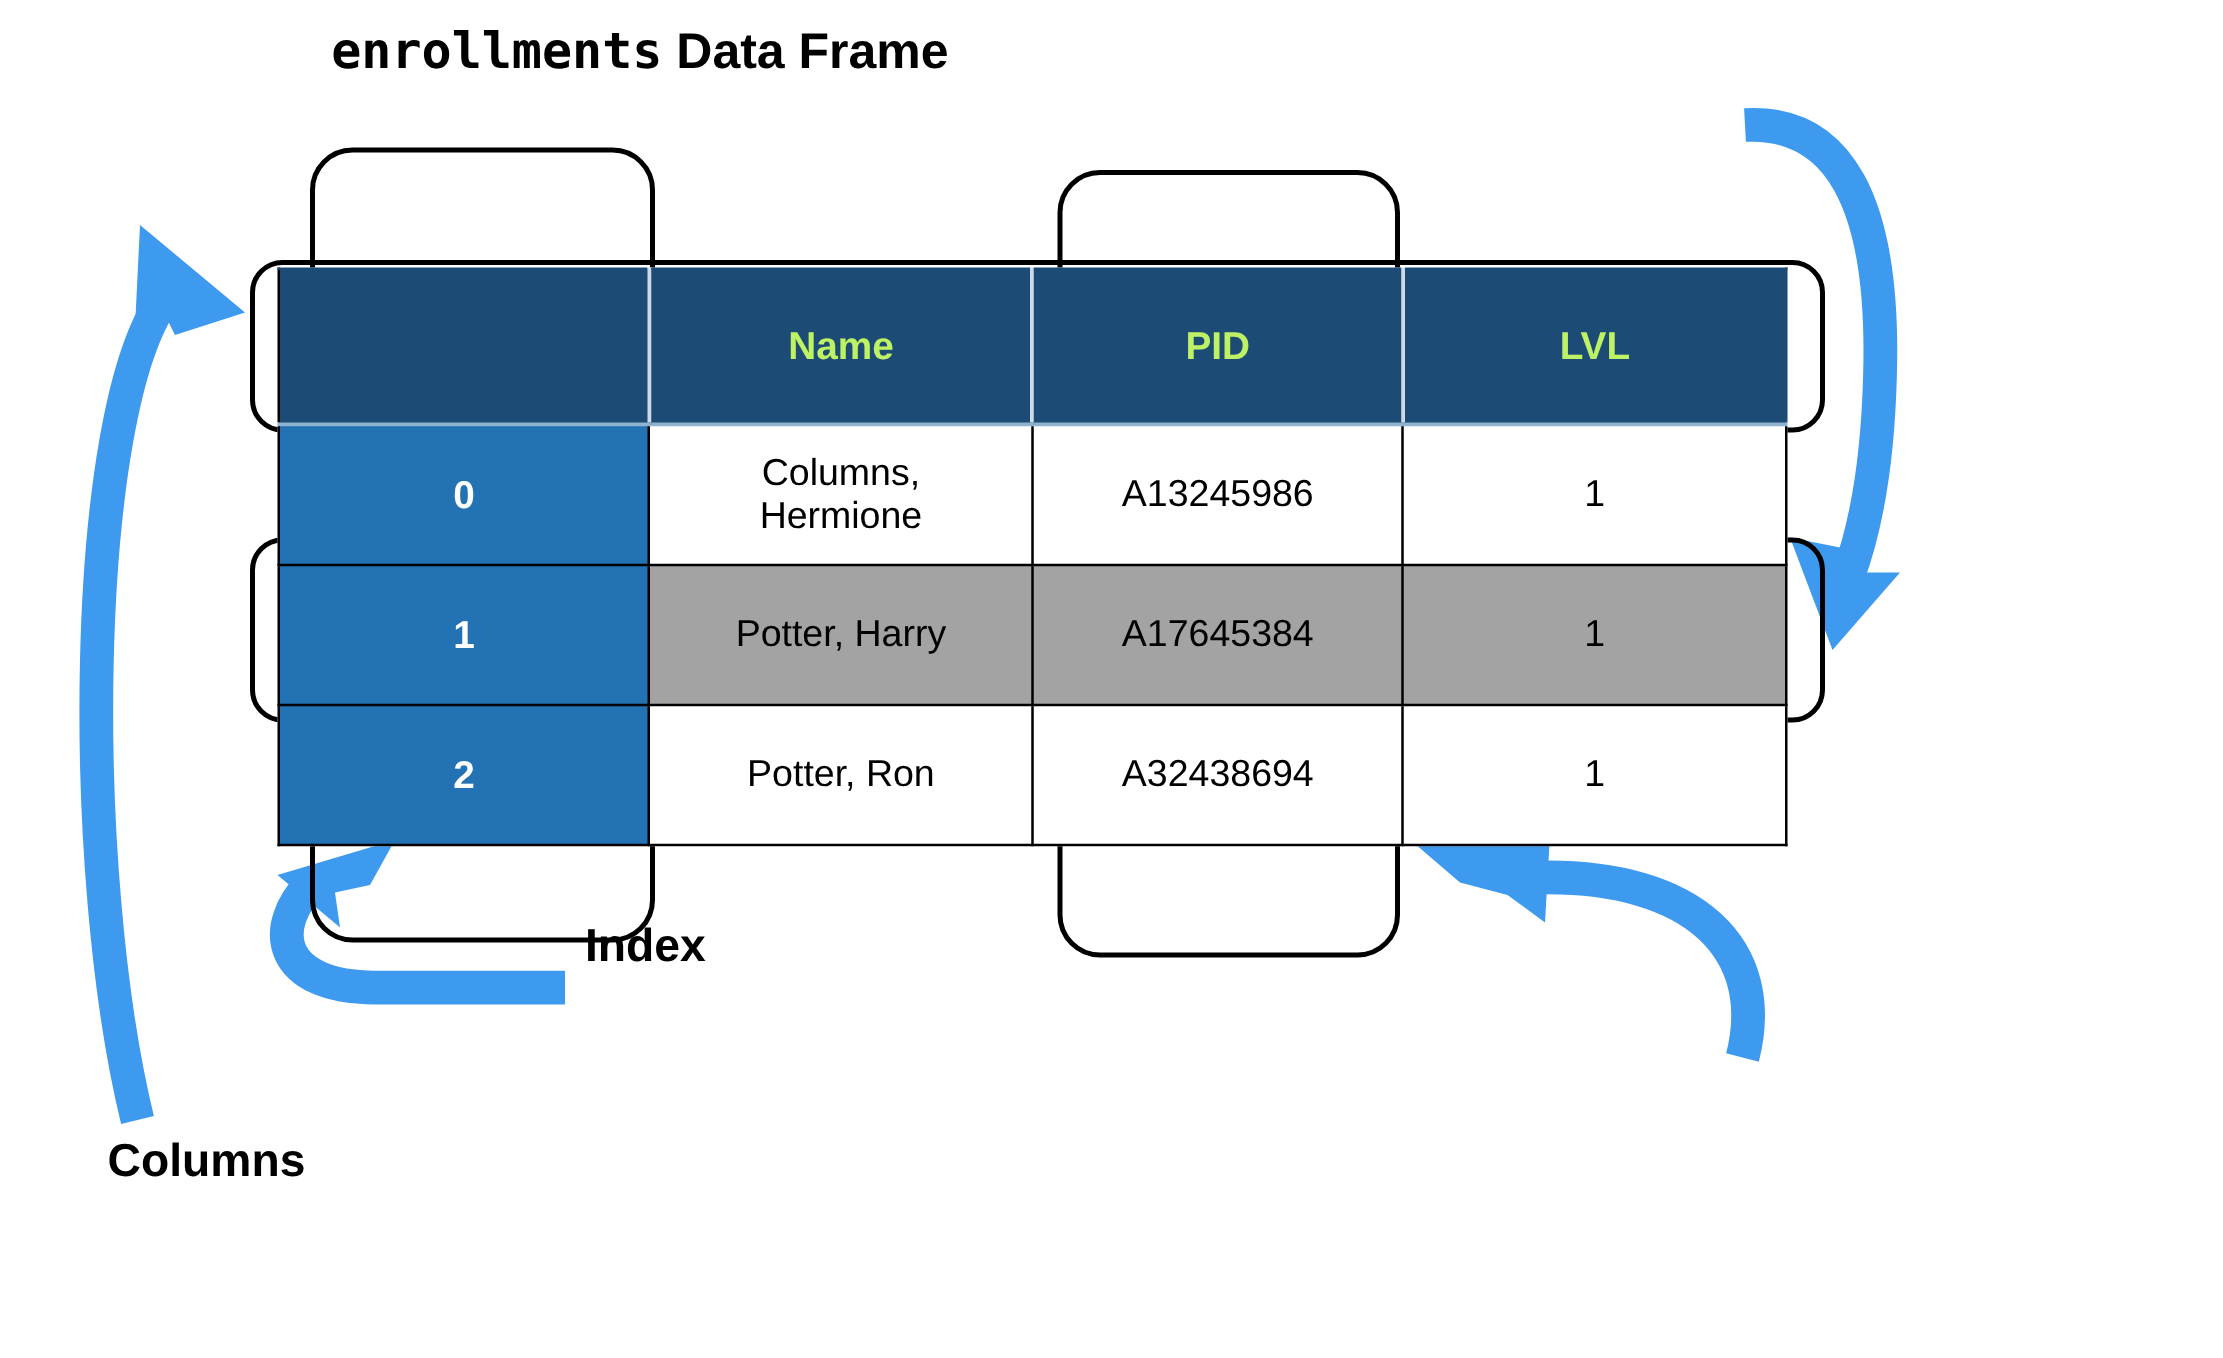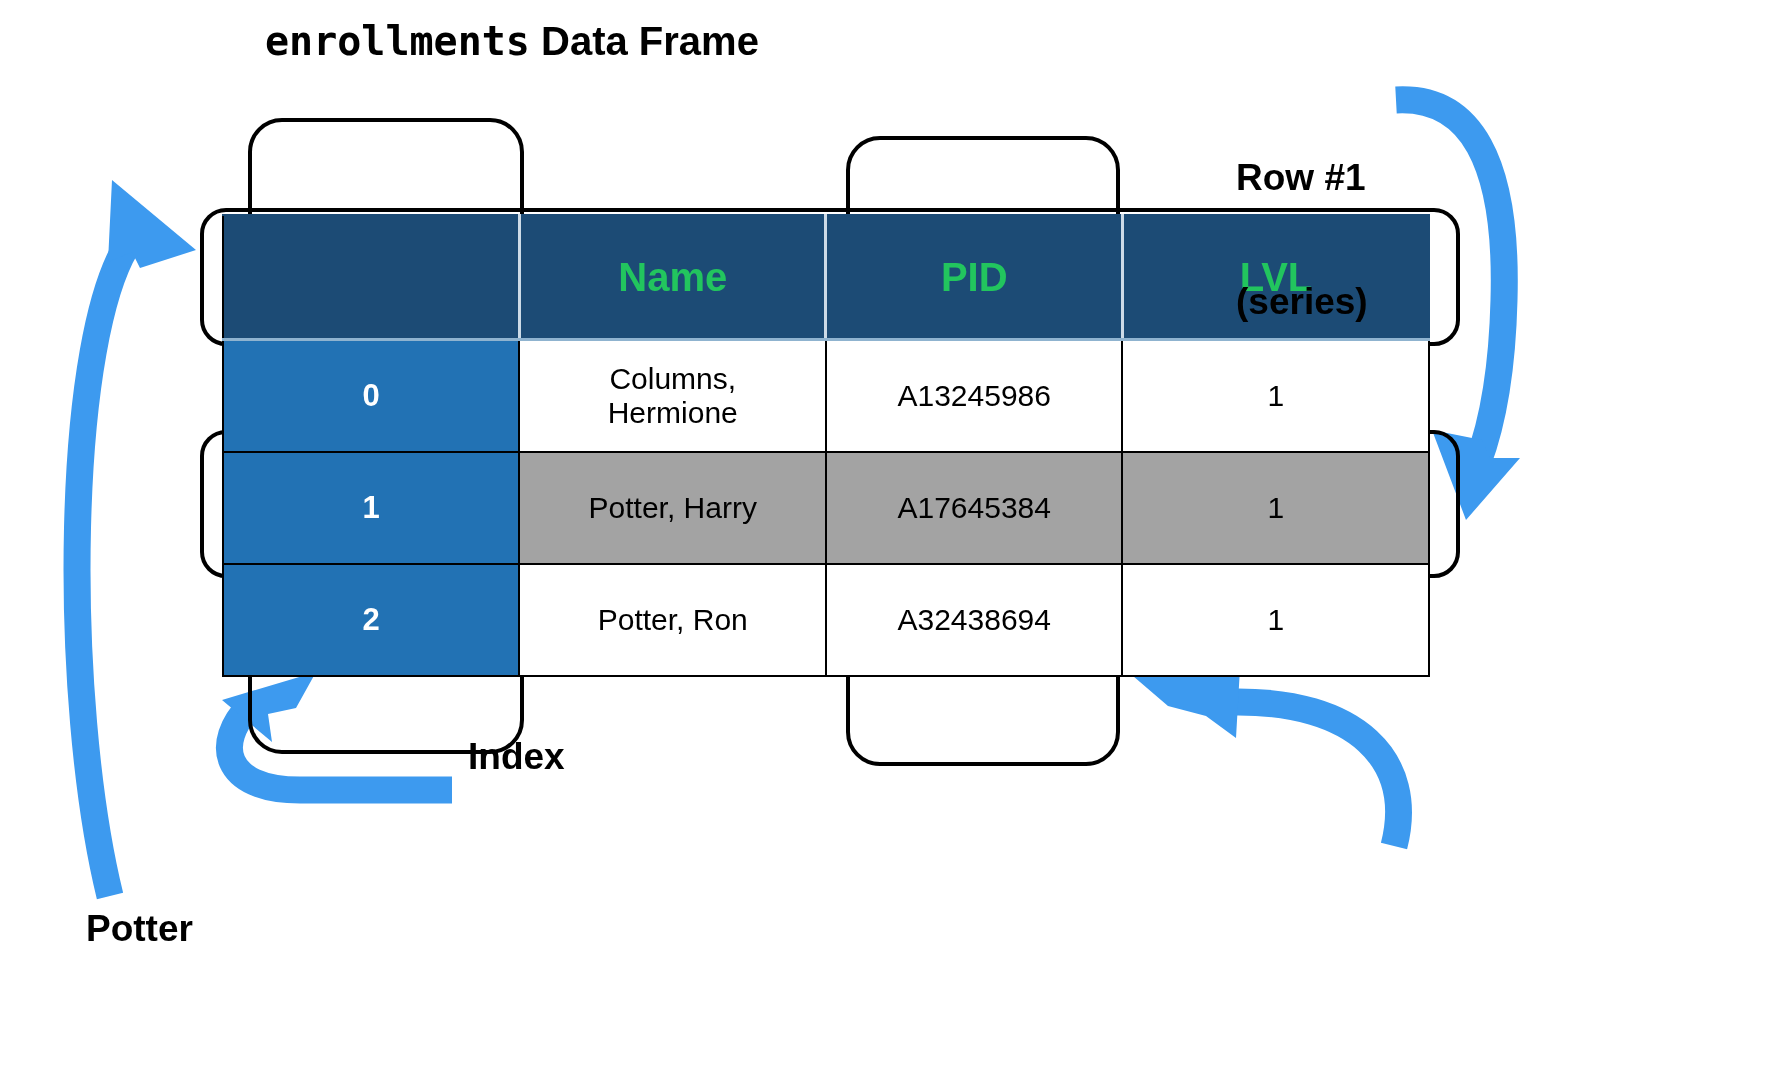--- a/index.html
+++ b/index.html
@@ -16,21 +16,21 @@
   
   #table{position:absolute;left:222px;top:214px;width:1208px;height:452px;
          border-collapse:collapse;table-layout:fixed;background:#fff;}
   #table td,#table th{border:2px solid #000;padding:0;text-align:center;
          vertical-align:middle;font-size:30px;}
   .col-idx{width:296px;}
   .col-name{width:306px;}
   .col-pid{width:296px;}
   .col-lvl{width:306px;}
 
-  #table thead th{background:#1c4b75;color:#22c55e;font-weight:bold;font-size:40px;
+  #table thead th{background:#1c4b75;color:#bef264;font-weight:bold;font-size:31px;
         height:122px;border-color:#1c4b75;border-bottom:3px solid #8fb3cf;}
   #table thead th.hsep{border-left:3px solid #cddbe7;}
   #table thead th:first-child{border-left:2px solid #000;}
 
   #table tbody td{height:110px;line-height:1.12;}
   #table tbody td.idx{background:#2272b4;color:#fff;font-weight:bold;font-size:31px;}
   #table tbody tr.hl td{background:#a3a3a3;}
   #table tbody tr.hl td.idx{background:#2272b4;}
   #table tbody td.sep{border-left:1px solid #c8c8c8;}
   #table tbody td.last{border-right:2px solid #000;}
@@ -115,20 +115,16 @@
       </tr>
       <tr>
         <td class="idx">2</td>
         <td class="sep">Potter, Ron</td>
         <td class="sep">A32438694</td>
         <td class="sep last">1</td>
       </tr>
     </tbody>
   </table>
 
-  <div class="lab" id="lab-row1">
-    <div>Row #1</div>
-    <div>(series)</div>
-  </div>
   <div class="lab" id="lab-index">Index</div>
-  <div class="lab" id="lab-columns">Potter</div>
+  <div class="lab" id="lab-columns">Columns</div>
 
 </div>
 
 </body></html>

